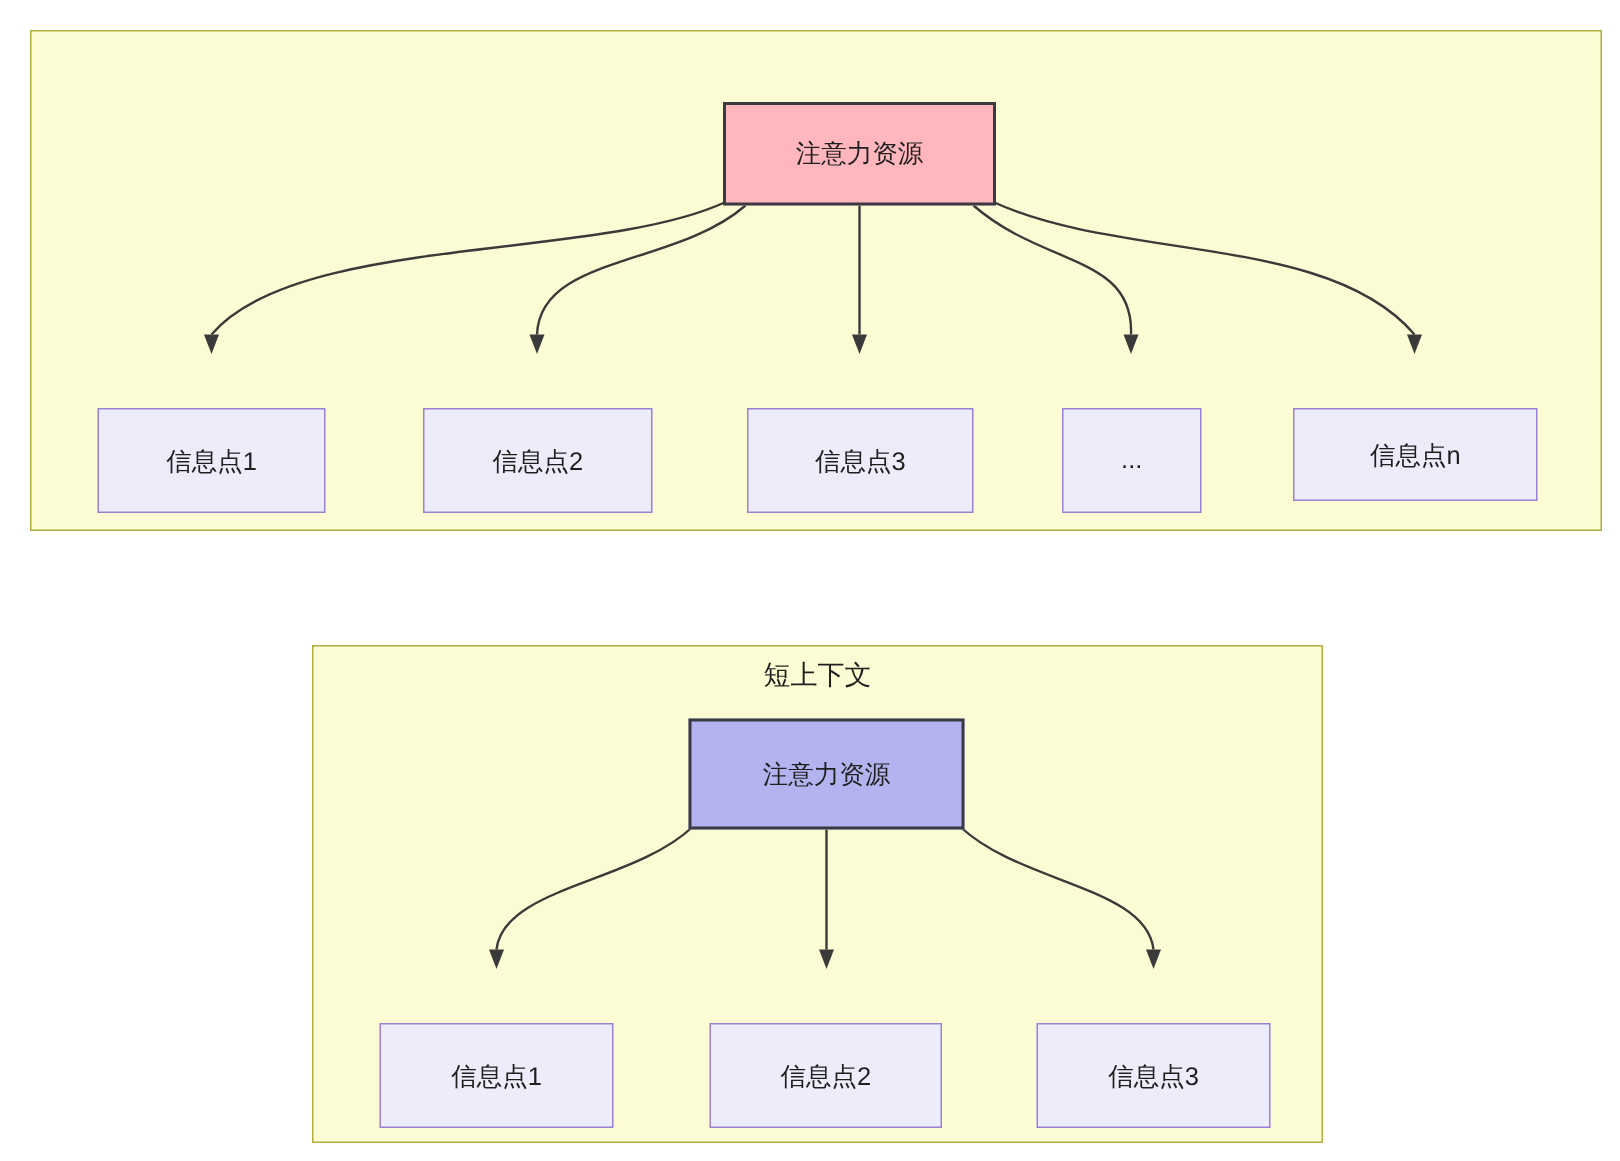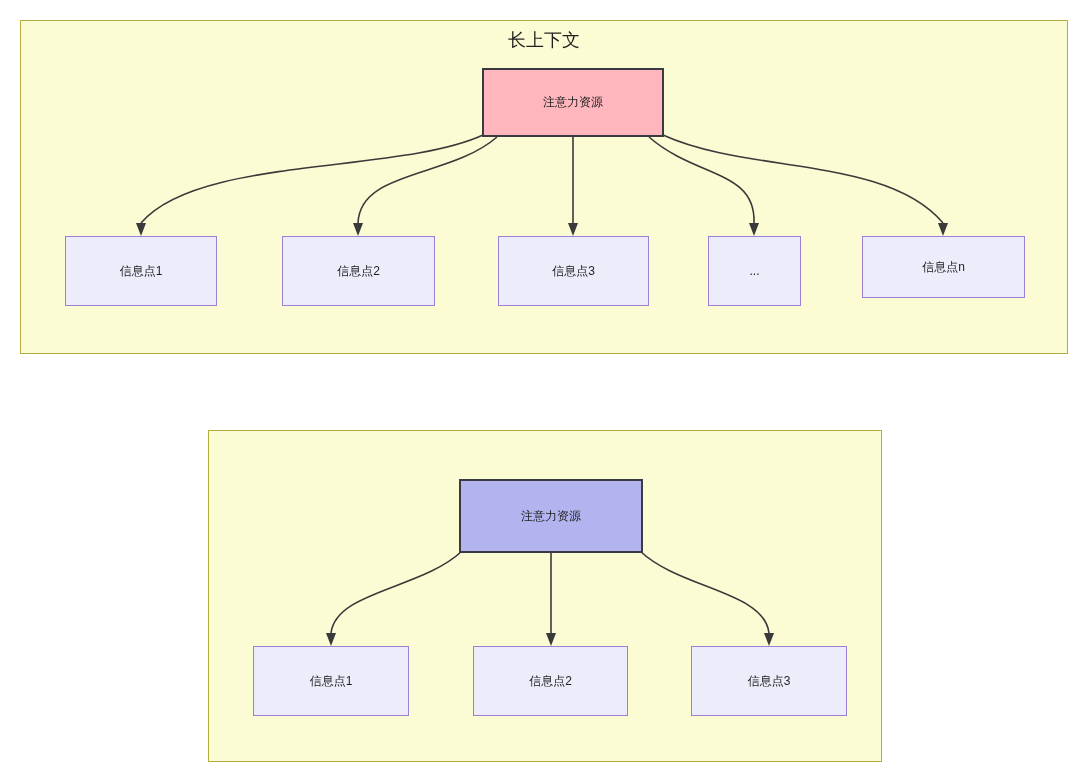--- a/index.html
+++ b/index.html
@@ -32,31 +32,32 @@
   .group-title{
     position:absolute;
     text-align:center;
     font-size:18px;
     color:var(--text);
   }
   .node{
     position:absolute;
     display:flex;align-items:center;justify-content:center;
     box-sizing:border-box;
-    font-size:12px;
+    font-size:17px;
     color:var(--text);
   }
   .node.source{
     border:2.5px solid var(--source-border);
   }
   .node.source.long{background:var(--source-long-fill);}
   .node.source.short{background:var(--source-short-fill);}
   .node.target{
     background:var(--target-fill);
     border:1.4px solid var(--target-border);
+    margin-top:36px;
   }
   .edge-path{fill:none;stroke:var(--edge);stroke-width:1.6px;}
   .arrow-head{fill:var(--edge);stroke:none;}
 </style>
 </head>
 <body>
 
 <div class="canvas">
 
   <div class="group" style="left:20px;top:20px;width:1048px;height:334px;"></div>
@@ -93,30 +94,30 @@
     <g>
       <path class="edge-path" d="M 551 553 L 551 633"></path>
       <polygon class="arrow-head" points="546,633 556,633 551,646"></polygon>
     </g>
     <g>
       <path class="edge-path" d="M 640 551 C 680 589, 764 591, 769 633"></path>
       <polygon class="arrow-head" points="764,633 774,633 769,646"></polygon>
     </g>
   </svg>
 
-  <div class="group-title" style="left:20px;top:28px;width:1048px;">长上下文</div>
 
   <div class="node source long" style="left:482px;top:68px;width:182px;height:69px;">注意力资源</div>
 
   <div class="node target" style="left:65px;top:236px;width:152px;height:70px;">信息点1</div>
   <div class="node target" style="left:282px;top:236px;width:153px;height:70px;">信息点2</div>
   <div class="node target" style="left:498px;top:236px;width:151px;height:70px;">信息点3</div>
   <div class="node target" style="left:708px;top:236px;width:93px;height:70px;">...</div>
   <div class="node target" style="left:862px;top:236px;width:163px;height:62px;">信息点n</div>
 
+  <div class="group-title" style="left:208px;top:438px;width:674px;">短上下文</div>
 
   <div class="node source short" style="left:459px;top:479px;width:184px;height:74px;">注意力资源</div>
 
   <div class="node target" style="left:253px;top:646px;width:156px;height:70px;">信息点1</div>
   <div class="node target" style="left:473px;top:646px;width:155px;height:70px;">信息点2</div>
   <div class="node target" style="left:691px;top:646px;width:156px;height:70px;">信息点3</div>
 
 </div>
 
 </body></html>

